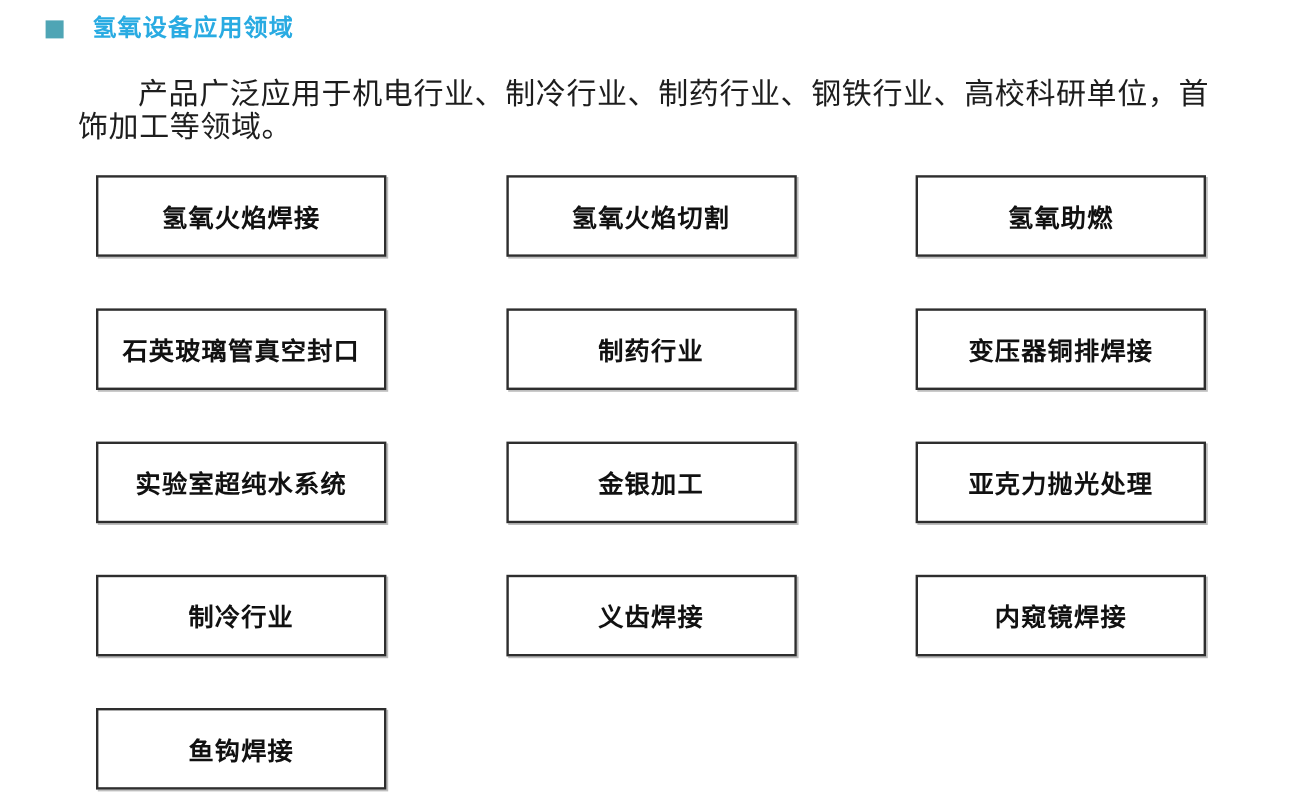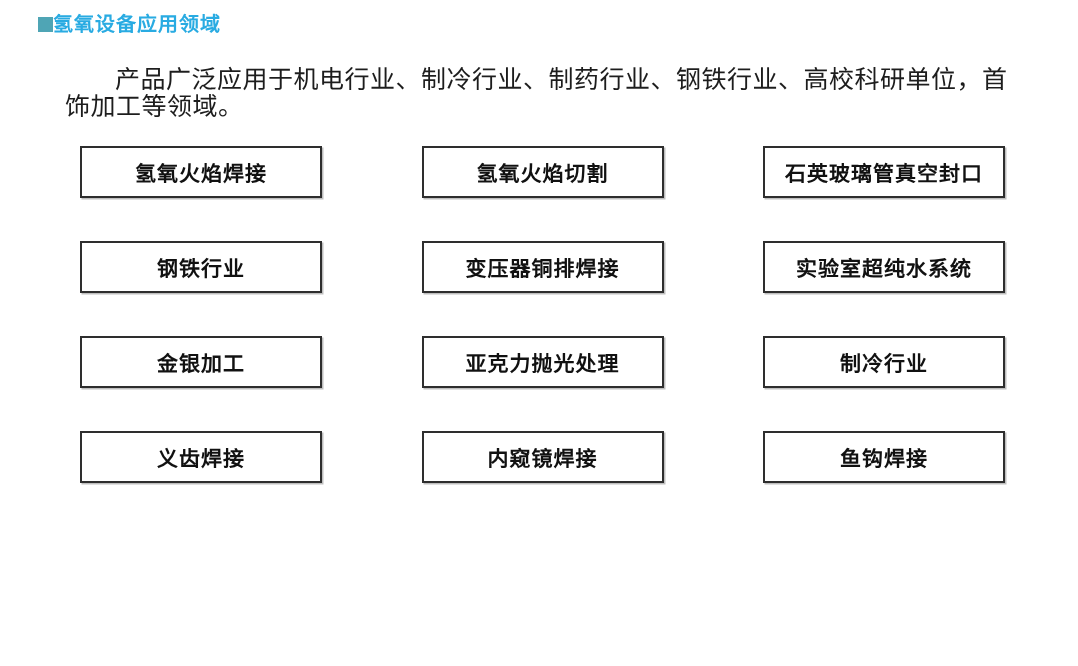--- a/index.html
+++ b/index.html
@@ -12,21 +12,21 @@
     position: relative;
     width: 1078px;
     height: 666px;
     background: #ffffff;
     overflow: hidden;
   }
   
   .section-header {
     display: flex;
     align-items: center;
-    gap: 0;
+    gap: 24px;
     margin: 12px 0 0 38px;
   }
   .section-bullet {
     width: 15px;
     height: 15px;
     background: #4FA5B5;
     flex: 0 0 auto;
   }
   .section-title {
     font-size: 20px;
@@ -47,21 +47,21 @@
   
   .app-grid {
     margin: 26px 73px 0 80px;
     display: grid;
     grid-template-columns: 242px 242px 242px;
     justify-content: space-between;
     row-gap: 43px;
   }
   .app-box {
     box-sizing: border-box;
-    height: 52px;
+    height: 68px;
     border: 2px solid #2e2e2e;
     background: #ffffff;
     box-shadow: 1.5px 1.5px 0 rgba(110,110,110,0.45);
     display: flex;
     align-items: center;
     justify-content: center;
   }
   .app-box-label {
     font-size: 21px;
     font-weight: bold;
@@ -83,24 +83,27 @@
   <p class="intro">产品广泛应用于机电行业、制冷行业、制药行业、钢铁行业、高校科研单位，首饰加工等领域。</p>
 
   <div class="app-grid">
     <div class="app-box">
       <span class="app-box-label">氢氧火焰焊接</span>
     </div>
     <div class="app-box">
       <span class="app-box-label">氢氧火焰切割</span>
     </div>
     <div class="app-box">
+      <span class="app-box-label">氢氧助燃</span>
+    </div>
+    <div class="app-box">
       <span class="app-box-label">石英玻璃管真空封口</span>
     </div>
     <div class="app-box">
-      <span class="app-box-label">钢铁行业</span>
+      <span class="app-box-label">制药行业</span>
     </div>
     <div class="app-box">
       <span class="app-box-label">变压器铜排焊接</span>
     </div>
     <div class="app-box">
       <span class="app-box-label">实验室超纯水系统</span>
     </div>
     <div class="app-box">
       <span class="app-box-label">金银加工</span>
     </div>

